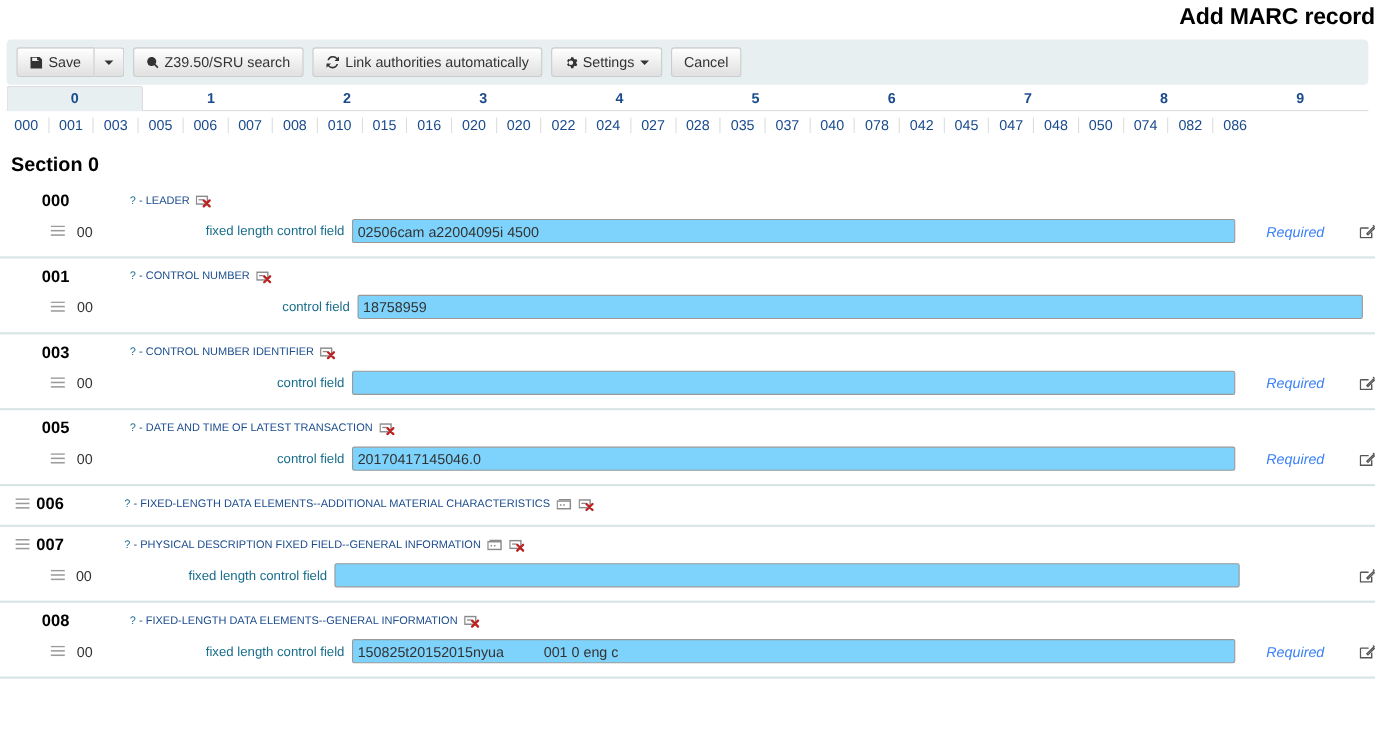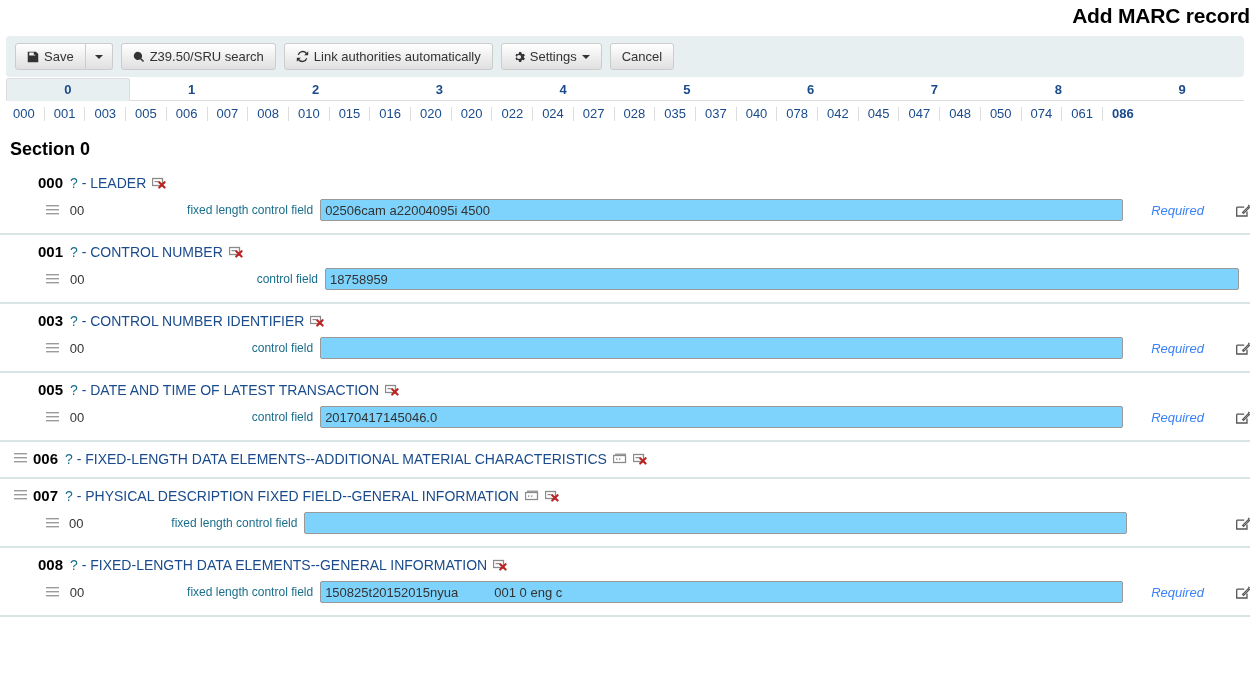--- a/index.html
+++ b/index.html
@@ -108,21 +108,21 @@
   }
   .taglink {
     color: #1a4b8c;
     font-size: 13px;
     text-decoration: none;
     padding: 0 9px;
     border-right: 1px solid #dddddd;
     line-height: 14px;
     cursor: pointer;
   }
-  .taglink:last-child { border-right: none; font-weight: bold; }
+  .taglink:last-child { border-right: none; }
 
   
   .section-title {
     font-size: 18px;
     font-weight: bold;
     color: #000000;
     margin: 12px 0 6px 10px;
   }
 
   
@@ -151,23 +151,24 @@
     width: 13px;
   }
   .tagnum {
     font-size: 15px;
     font-weight: bold;
     color: #000000;
     min-width: 26px;
   }
   .tag-desc {
     color: #1a4b8c;
-    font-size: 14px;
+    font-size: 10px;
     cursor: pointer;
     white-space: nowrap;
+    margin-left: 48px;
   }
   .tag-desc .q { color: #1a6e8c; }
 
   .icon-btn { display: inline-flex; align-items: center; cursor: pointer; }
 
   
   .subfield {
     display: flex;
     align-items: center;
     margin-top: 4px;
@@ -302,21 +303,21 @@
     <a class="taglink">035</a>
     <a class="taglink">037</a>
     <a class="taglink">040</a>
     <a class="taglink">078</a>
     <a class="taglink">042</a>
     <a class="taglink">045</a>
     <a class="taglink">047</a>
     <a class="taglink">048</a>
     <a class="taglink">050</a>
     <a class="taglink">074</a>
-    <a class="taglink">061</a>
+    <a class="taglink">082</a>
     <a class="taglink">086</a>
   </div>
 
 <h2 class="section-title">Section 0</h2>
 
 <div id="fields-list">
     <div class="field">
       <div class="field-head">
         <span class="tagnum">000</span>
         <span class="tag-desc"><span class="q">?</span> - <span>LEADER</span></span>

